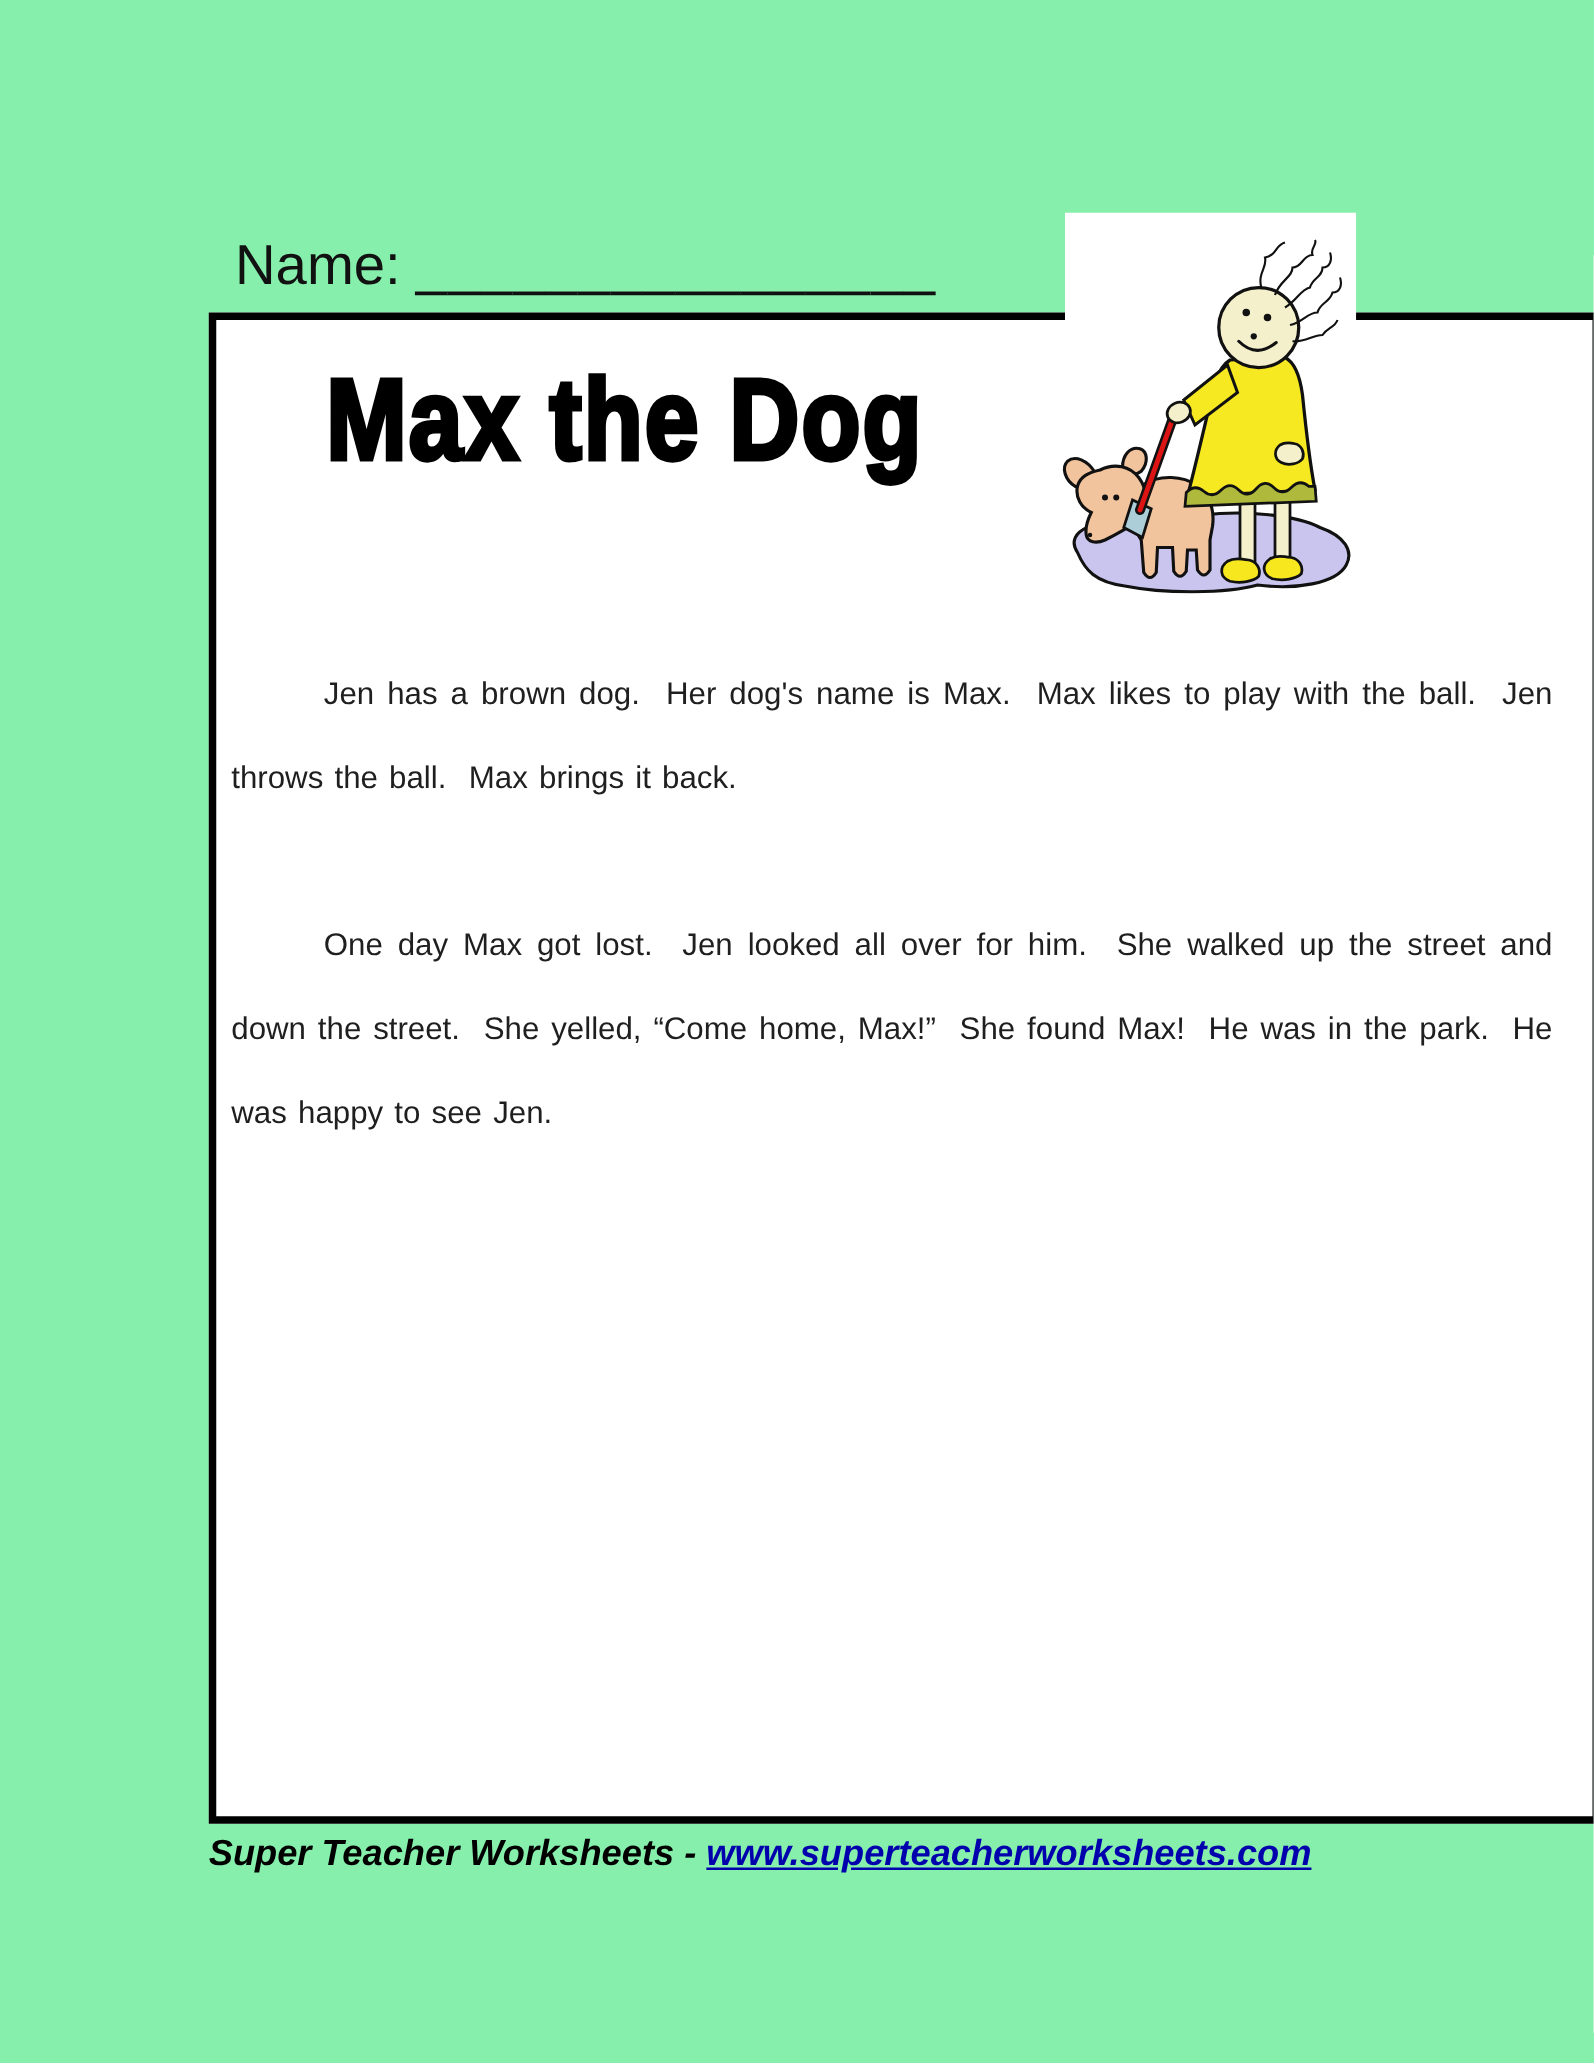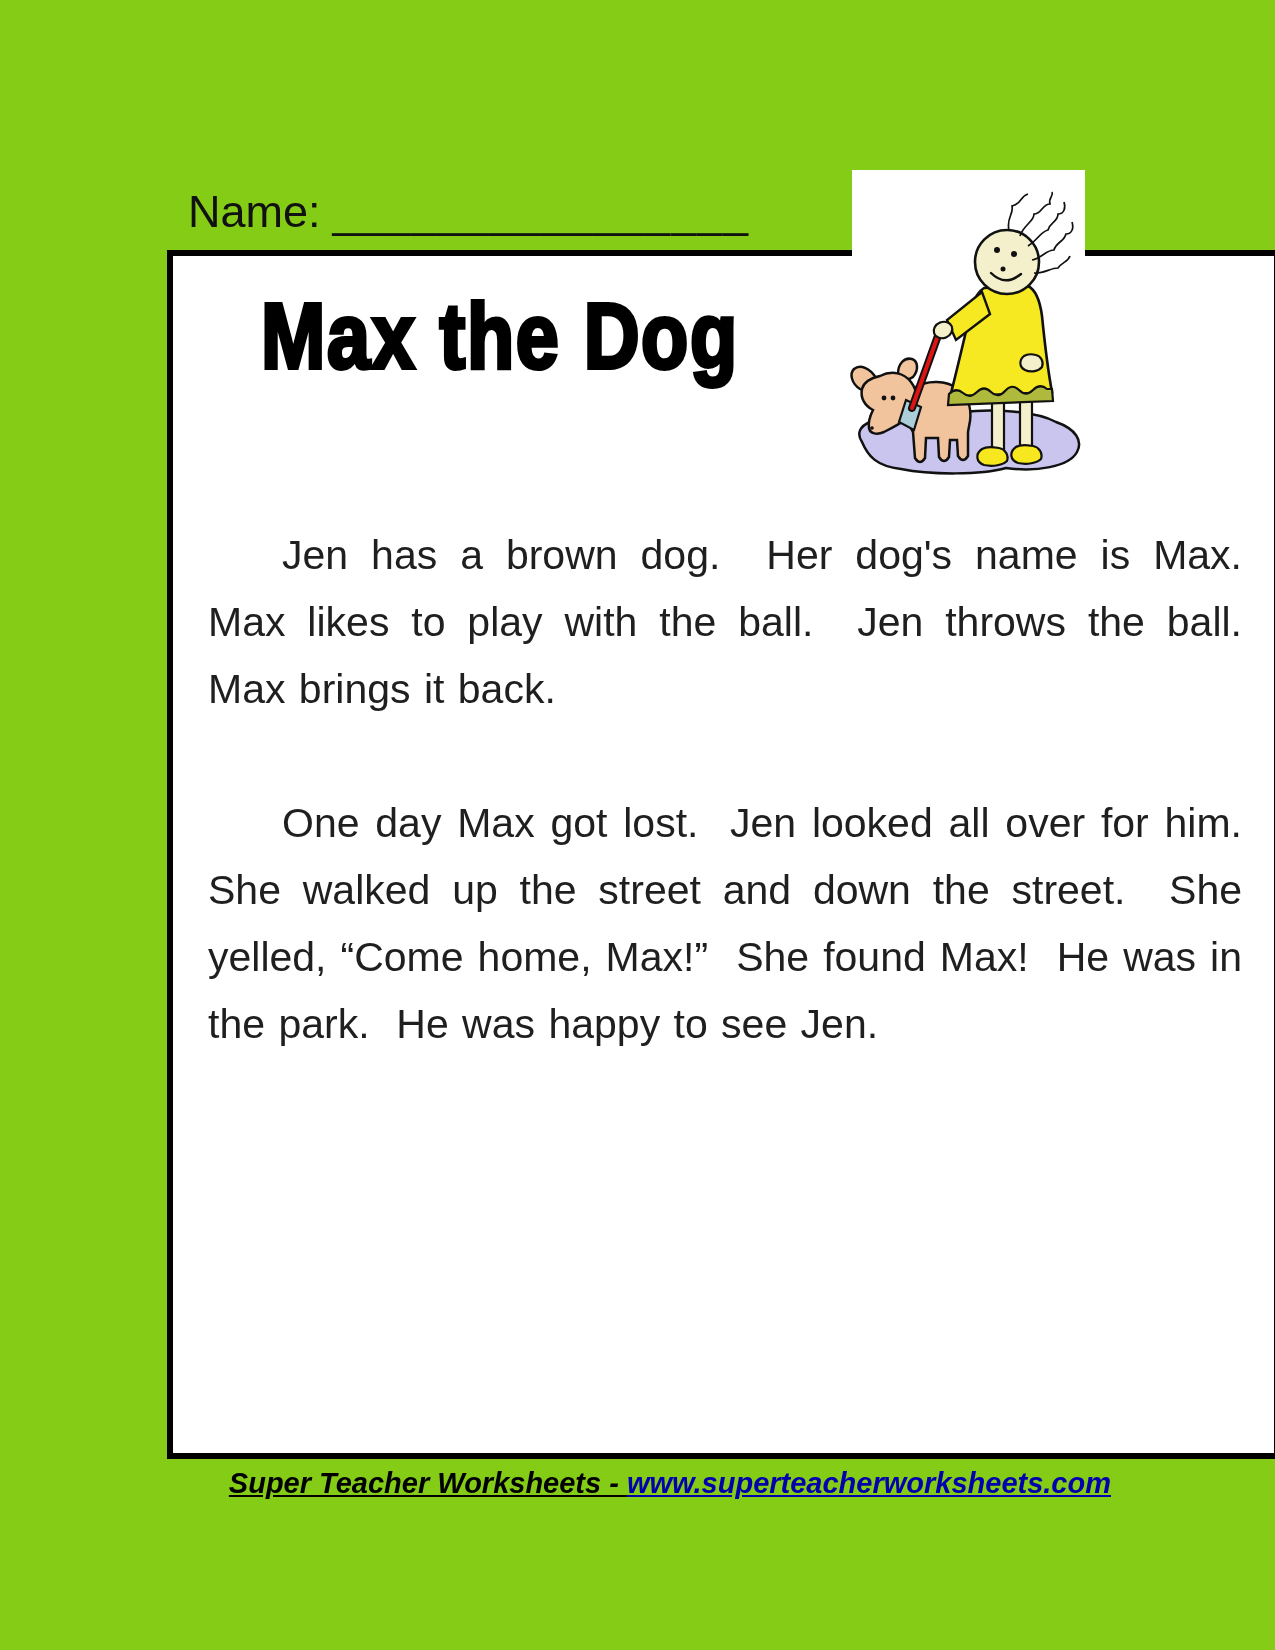--- a/index.html
+++ b/index.html
@@ -1,40 +1,40 @@
 <!DOCTYPE html>
 <html><head>
 <meta charset="utf-8">
 <style>
   * { margin:0; padding:0; box-sizing:border-box; }
   html,body { background:#ffffff; }
   .page {
-    position:relative; width:1275px; height:1650px; background:#84cc16;
+    position:relative; width:1275px; height:1650px; background:#86efac;
     font-family:"Liberation Sans", sans-serif; color:#1b1b1b; overflow:hidden;
   }
   .name-row { position:absolute; left:188px; top:186px; font-size:45px; white-space:nowrap; color:#111; }
   .name-blank { margin-left:12px; letter-spacing:1px; font-size:45px; color:#111; }
   .frame {
     position:absolute; left:167px; top:250px; width:1113px; height:1209px;
     border:6px solid #000; z-index:1; background:#fff;
   }
   .title {
     position:absolute; left:88px; top:34px; font-size:92px; font-weight:bold; line-height:1;
     letter-spacing:2px; transform:scaleX(0.84); transform-origin:left top;
     -webkit-text-stroke:4px #000; color:#000; white-space:nowrap;
   }
   .story {
     position:absolute; left:12px; right:32px; top:266px;
-    font-size:41px; line-height:67px; text-align:justify; color:#1f1f1f; word-spacing:2px;margin-left:23px;
+    font-size:25px; line-height:67px; text-align:justify; color:#1f1f1f; word-spacing:2px;
   }
   .story p { margin:0 0 67px 0; text-indent:74px; white-space:pre-wrap; }
   .illustration { position:absolute; left:800px; top:170px; width:285px; height:305px; z-index:3; }
   .footer {
-    position:absolute; left:153px; top:1467px; width:958px; text-align:right;
-    font-size:29px; font-weight:bold; font-style:italic; white-space:nowrap; color:#000;text-decoration:underline;
+    position:absolute; left:167px; top:1467px; width:958px; text-align:left;
+    font-size:29px; font-weight:bold; font-style:italic; white-space:nowrap; color:#000;
   }
   .footer-link { color:#0000AD; text-decoration:underline; cursor:pointer; }
 </style>
 </head>
 <body>
 
 <div class="page">
 
   <div class="name-row">
     <span>Name:</span><span class="name-blank">________________</span>

